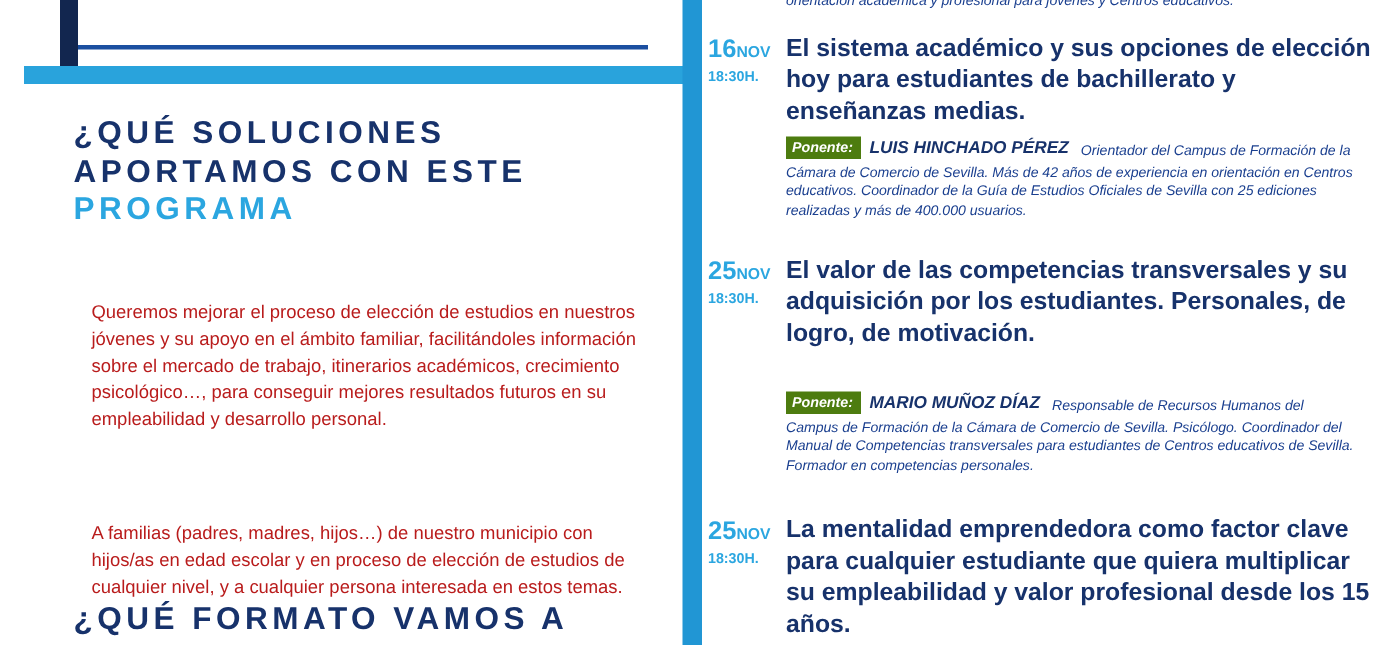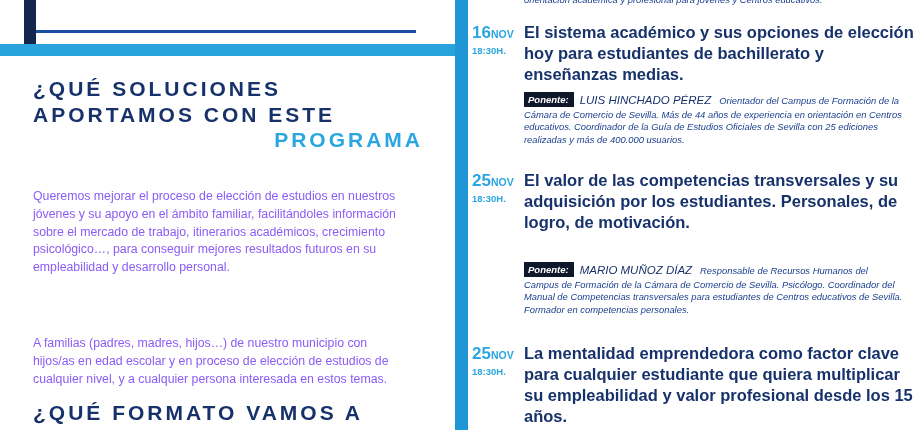--- a/index.html
+++ b/index.html
@@ -17,21 +17,21 @@
     position: relative;
     width: 915px;
     height: 430px;
     background: #ffffff;
     overflow: hidden;
   }
 
   
   .left-col {
     position: absolute;
-    left: 0;
+    left: 16px;
     top: 0;
     width: 455px;
     height: 430px;
     overflow: hidden;
   }
   .left-white-top {
     position: absolute;
     left: 0; top: 0;
     width: 455px; height: 44px;
     background: #ffffff;
@@ -69,27 +69,26 @@
     line-height: 1.22;
     margin: 0;
   }
   .h-dark {
     color: #17326b;
     font-size: 21px;
   }
   .h-light {
     color: #2ba6e0;
     font-size: 21px;
-    text-align: right;
   }
   .para {
-    color: #8b5cf6;
+    color: #b91c1c;
     font-size: 12.3px;
     line-height: 1.45;
-    margin: 0;
+    margin: 12px;
   }
   .block-q1 {
     position: absolute;
     left: 33px; top: 76px;
     width: 390px;
   }
   .block-q1 .line { white-space: nowrap; }
   .block-q1-text {
     position: absolute;
     left: 33px; top: 188px;
@@ -175,33 +174,33 @@
     font-weight: bold;
     line-height: 1.28;
   }
   .speaker-row {
     position: absolute;
     left: 52px;
     width: 390px;
   }
   .speaker-tag {
     display: inline-block;
-    background: #0f172a;
+    background: #4d7c0f;
     color: #ffffff;
     font-style: italic;
     font-weight: bold;
     font-size: 9.5px;
     padding: 2px 5px 2px 4px;
     vertical-align: middle;
   }
   .speaker-name {
     display: inline-block;
     color: #17326b;
     font-style: italic;
-    font-weight: normal;
+    font-weight: bold;
     font-size: 11.5px;
     padding-left: 6px;
     vertical-align: middle;
   }
   .speaker-bio {
     color: #1a3f8f;
     font-style: italic;
     font-size: 9.4px;
     line-height: 1.32;
     margin-top: 1px;
@@ -259,21 +258,21 @@
     <div class="top-partial">orientación académica y profesional para jóvenes y Centros educativos.</div>
 
     <div class="session" style="top:24px;">
       <div class="date-box">
         <span class="date-day">16</span><span class="date-mon">NOV</span>
         <span class="date-time">18:30H.</span>
       </div>
       <div class="sess-title">El sistema académico y sus opciones de elección hoy para estudiantes de bachillerato y enseñanzas medias.</div>
       <div class="speaker-row" style="top:66px;">
         <span class="speaker-tag">Ponente:</span><span class="speaker-name">LUIS HINCHADO PÉREZ</span><span class="bio-inline" style="padding-left:8px;">Orientador del Campus de Formación de la</span>
-        <div class="speaker-bio">Cámara de Comercio de Sevilla. Más de 44 años de experiencia en orientación en Centros educativos. Coordinador de la Guía de Estudios Oficiales de Sevilla con 25 ediciones realizadas y más de 400.000 usuarios.</div>
+        <div class="speaker-bio">Cámara de Comercio de Sevilla. Más de 42 años de experiencia en orientación en Centros educativos. Coordinador de la Guía de Estudios Oficiales de Sevilla con 25 ediciones realizadas y más de 400.000 usuarios.</div>
       </div>
     </div>
 
     <div class="session" style="top:172px;">
       <div class="date-box">
         <span class="date-day">25</span><span class="date-mon">NOV</span>
         <span class="date-time">18:30H.</span>
       </div>
       <div class="sess-title">El valor de las competencias transversales y su adquisición por los estudiantes. Personales, de logro, de motivación.</div>
       <div class="speaker-row" style="top:88px;">

